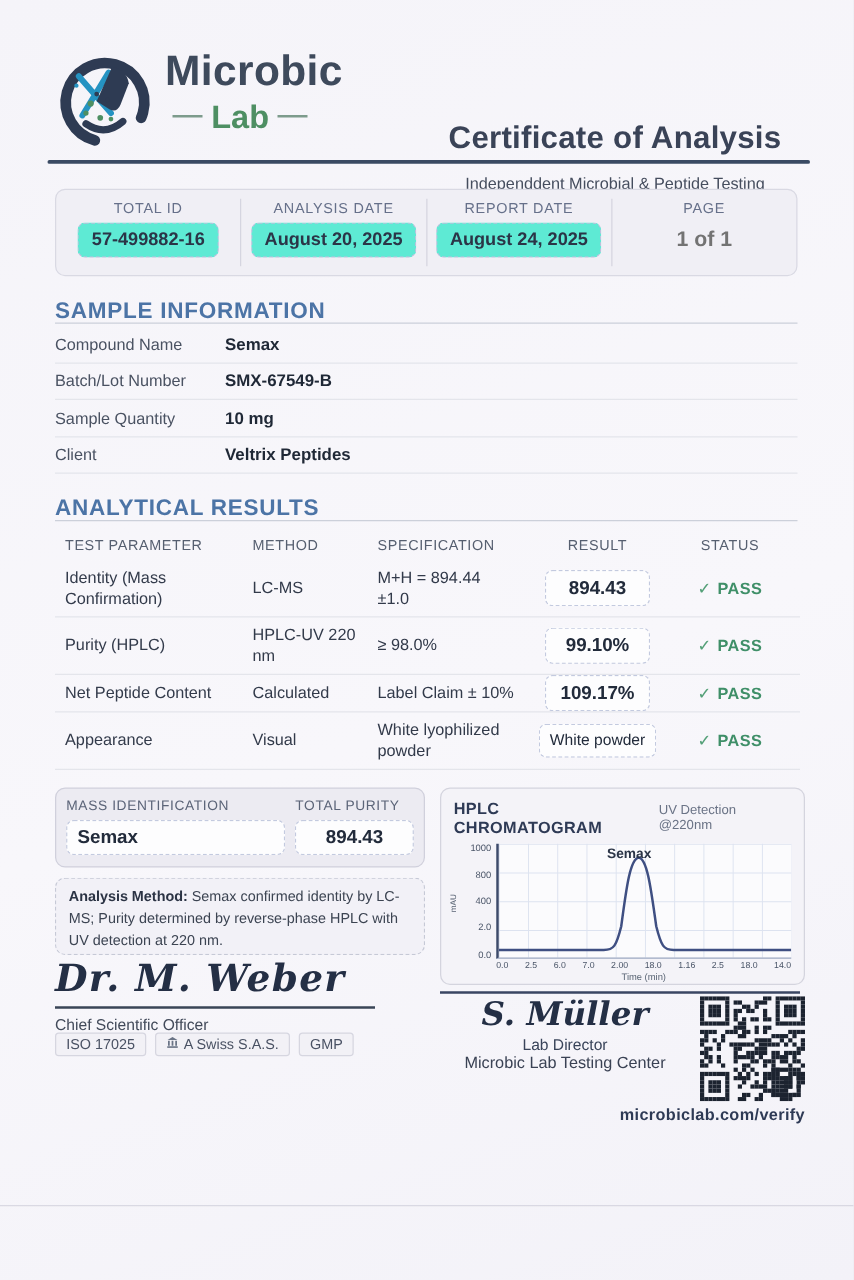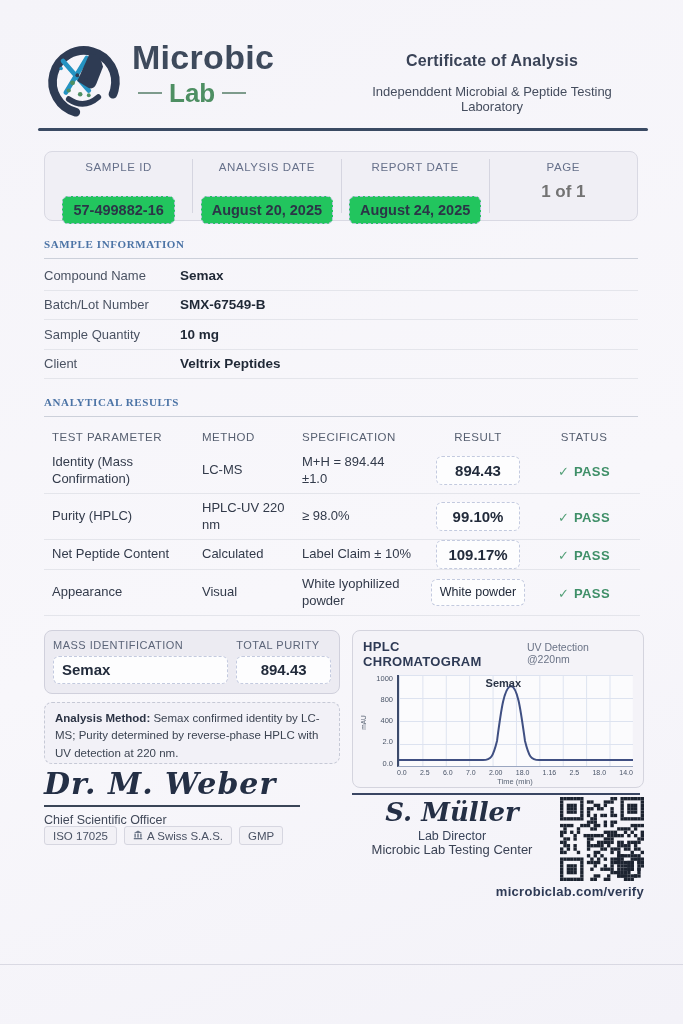--- a/index.html
+++ b/index.html
@@ -14,42 +14,42 @@
 
   
   .header { position:absolute; left:44px; top:40px; width:596px; height:86px; display:flex; }
   .logo { display:flex; width:300px; }
   .logo-text { margin-left:8px; }
   .logo-title { font-size:34px; font-weight:600; color:#3e4a5c; letter-spacing:.3px; line-height:1; }
   .logo-sub { display:flex; align-items:center; gap:7px; margin-top:6px; margin-left:6px; }
   .logo-sub .word { font-size:26px; font-weight:600; color:#4e8f63; line-height:1; }
   .logo-sub .dash { display:inline-block; width:24px; height:2px; background:#7d9b8c; }
   .header-right { flex:1; text-align:center; padding-top:12px; }
-  .cert-title { font-size:16px; font-weight:700; color:#3a4357; letter-spacing:.2px; }
+  .cert-title { font-size:25px; font-weight:700; color:#3a4357; letter-spacing:.2px;margin-top:44px; }
   .cert-subtitle { font-size:13px; color:#454d5e; margin-top:14px; }
   .header-rule { position:absolute; left:38px; top:128px; width:610px; height:3px; background:#3a4a63; border-radius:2px; }
 
   
   .report-bar {
     position:absolute; left:44px; top:151px; width:594px; height:70px;
     background:#f0eff5; border:1px solid #d9d9e3; border-radius:8px;
     display:flex; align-items:center;
   }
   .report-cell { flex:1; height:54px; text-align:center; border-right:1px solid #d5d5e0; padding-top:2px; }
   .report-cell:last-child { border-right:none; }
   .report-label { font-size:11.5px; color:#66708a; letter-spacing:.6px; }
   .value-box {
-    display:inline-block; margin-top:23px; padding:5px 10px; min-width:104px;
-    background:#22c55e; border:1.5px dashed #b9c2dd; border-radius:6px;
+    display:inline-block; margin-top:5px; padding:5px 10px; min-width:104px;
+    background:#5eead4; border:1.5px dashed #b9c2dd; border-radius:6px;
     font-size:14.5px; font-weight:700; color:#2b3547;
   }
   .page-value { margin-top:9px; font-size:17px; font-weight:700; color:#737373; }
 
   
-  .section-heading { position:absolute; left:44px; width:594px; font-size:11px; font-weight:700; color:#4c74a6; letter-spacing:.6px;font-family:Liberation Serif, serif; }
+  .section-heading { position:absolute; left:44px; width:594px; font-size:18px; font-weight:700; color:#4c74a6; letter-spacing:.6px; }
   .section-rule { position:absolute; left:44px; width:594px; height:1px; background:#ccd0da; }
 
   
   .info-rows { position:absolute; left:44px; top:261px; width:594px; }
   .info-row { display:flex; align-items:center; height:29.5px; border-bottom:1px solid #e4e5eb; }
   .info-label { width:136px; font-size:13px; color:#4a5262; }
   .info-value { font-size:13.5px; font-weight:700; color:#1f2836; }
 
   
   .results-table { position:absolute; left:44px; top:426px; width:596px; }
@@ -176,21 +176,21 @@
     </div>
     <div class="header-right">
       <div class="cert-title">Certificate of Analysis</div>
       <div class="cert-subtitle">Independdent Microbial &amp; Peptide Testing Laboratory</div>
     </div>
   </div>
   <div class="header-rule"></div>
 
   <div class="report-bar">
     <div class="report-cell">
-      <div class="report-label">SAMPLE ID</div>
+      <div class="report-label">TOTAL ID</div>
       <div class="value-box">57-499882-16</div>
     </div>
     <div class="report-cell">
       <div class="report-label">ANALYSIS DATE</div>
       <div class="value-box">August 20, 2025</div>
     </div>
     <div class="report-cell">
       <div class="report-label">REPORT DATE</div>
       <div class="value-box">August 24, 2025</div>
     </div>

